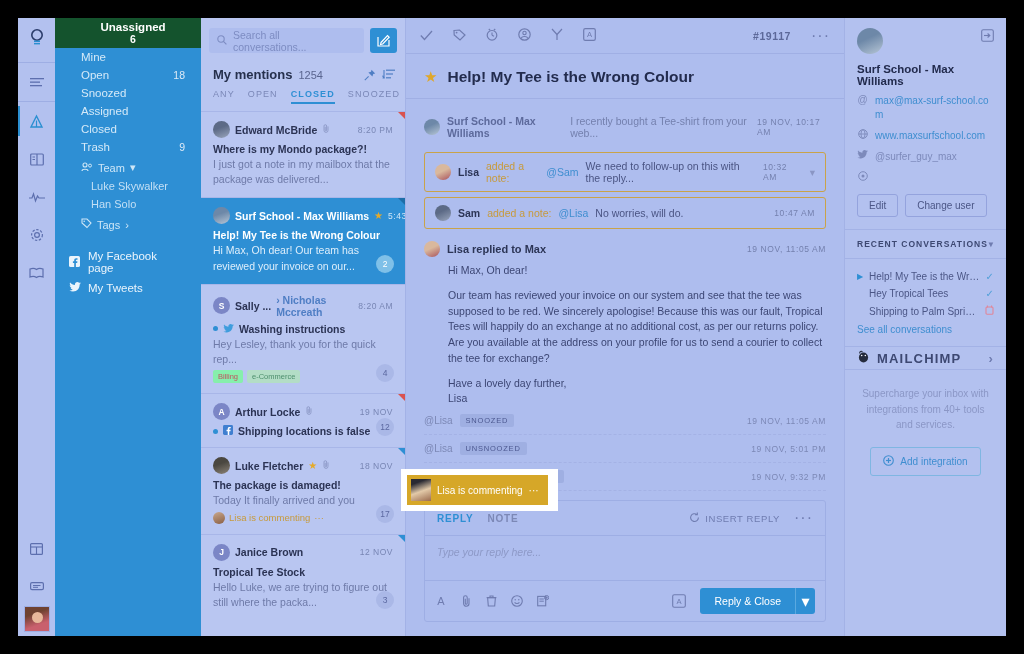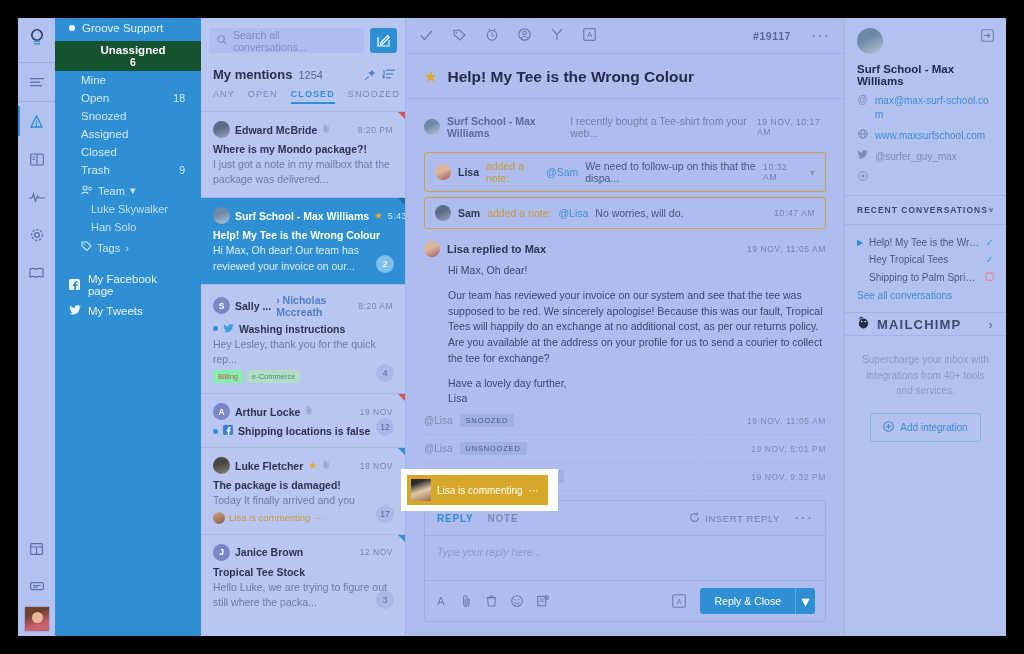--- a/index.html
+++ b/index.html
@@ -370,24 +370,20 @@
       <svg width="14" height="10" viewBox="0 0 14 10">
           <rect x="0.6" y="0.6" width="12.8" height="7" rx="1.4" fill="none" stroke="currentColor" stroke-width="1.2"></rect>
           <line x1="3" y1="3.5" x2="10.5" y2="3.5" stroke="currentColor" stroke-width="1"></line>
           <line x1="3" y1="5.3" x2="8" y2="5.3" stroke="currentColor" stroke-width="1"></line>
         </svg>
     </div>
     <div class="rail-avatar"></div>
   </div>
 
   <div class="sidebar">
-    <div class="sb-mailbox">
-      <span class="sb-dot"></span>
-      <span>Groove Support</span>
-    </div>
 
     <div class="sb-item sel">
       <span>Unassigned</span>
       <span class="cnt">6</span>
     </div>
     <div class="sb-item">
       <span>Mine</span>
       <span class="cnt"></span>
     </div>
     <div class="sb-item">
@@ -680,21 +676,21 @@
         <span class="nm">Surf School - Max Williams</span>
         <span>I recently bought a Tee-shirt from your web...</span>
         <span class="tm">19 NOV, 10:17 AM</span>
       </div>
 
       <div class="note">
         <span class="t-av av-lisa"></span>
         <span class="who">Lisa</span>
         <span class="act">added a note:</span>
         <span class="men">@Sam</span>
-        <span>We need to follow-up on this that the dispa...</span>
+        <span>We need to follow-up on this with the reply...</span>
         <span class="tm">10:32 AM</span>
         <span class="cv">▾</span>
       </div>
 
       <div class="note">
         <span class="t-av av-sam"></span>
         <span class="who">Sam</span>
         <span class="act">added a note:</span>
         <span class="men">@Lisa</span>
         <span>No worries, will do.</span>
@@ -849,20 +845,24 @@
       </div>
       <div class="r-field muted">
         <span class="ic">
           <svg width="10" height="10" viewBox="0 0 10 10">
               <circle cx="5" cy="5" r="4.3" fill="none" stroke="currentColor" stroke-width="1"></circle>
               <circle cx="5" cy="5" r="1.5" fill="currentColor"></circle>
             </svg>
         </span>
       </div>
 
+      <div class="r-btns">
+        <span class="r-btn">Edit</span>
+        <span class="r-btn">Change user</span>
+      </div>
     </div>
 
     <div class="r-sec">
       <span>RECENT CONVERSATIONS</span>
       <span class="sp"></span>
       <span class="cv">▾</span>
     </div>
 
     <div class="r-convs">
       <div class="r-conv">

